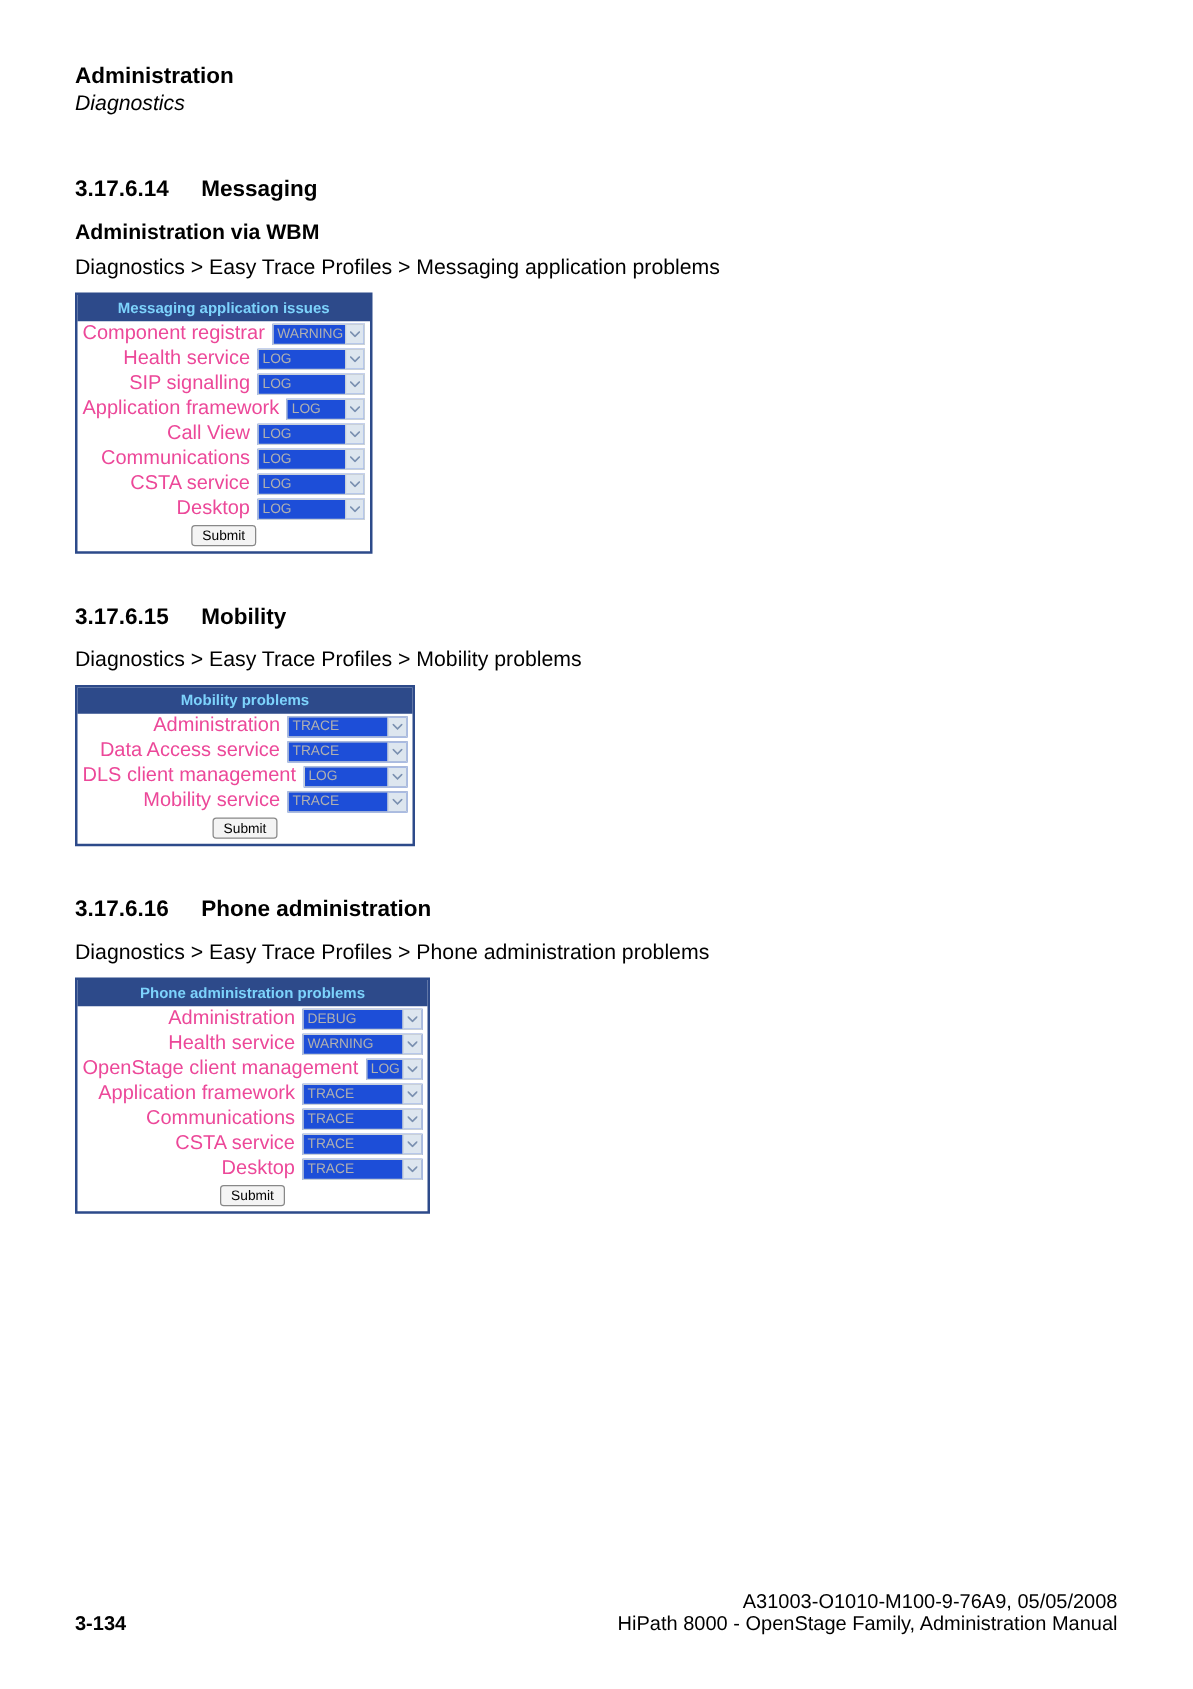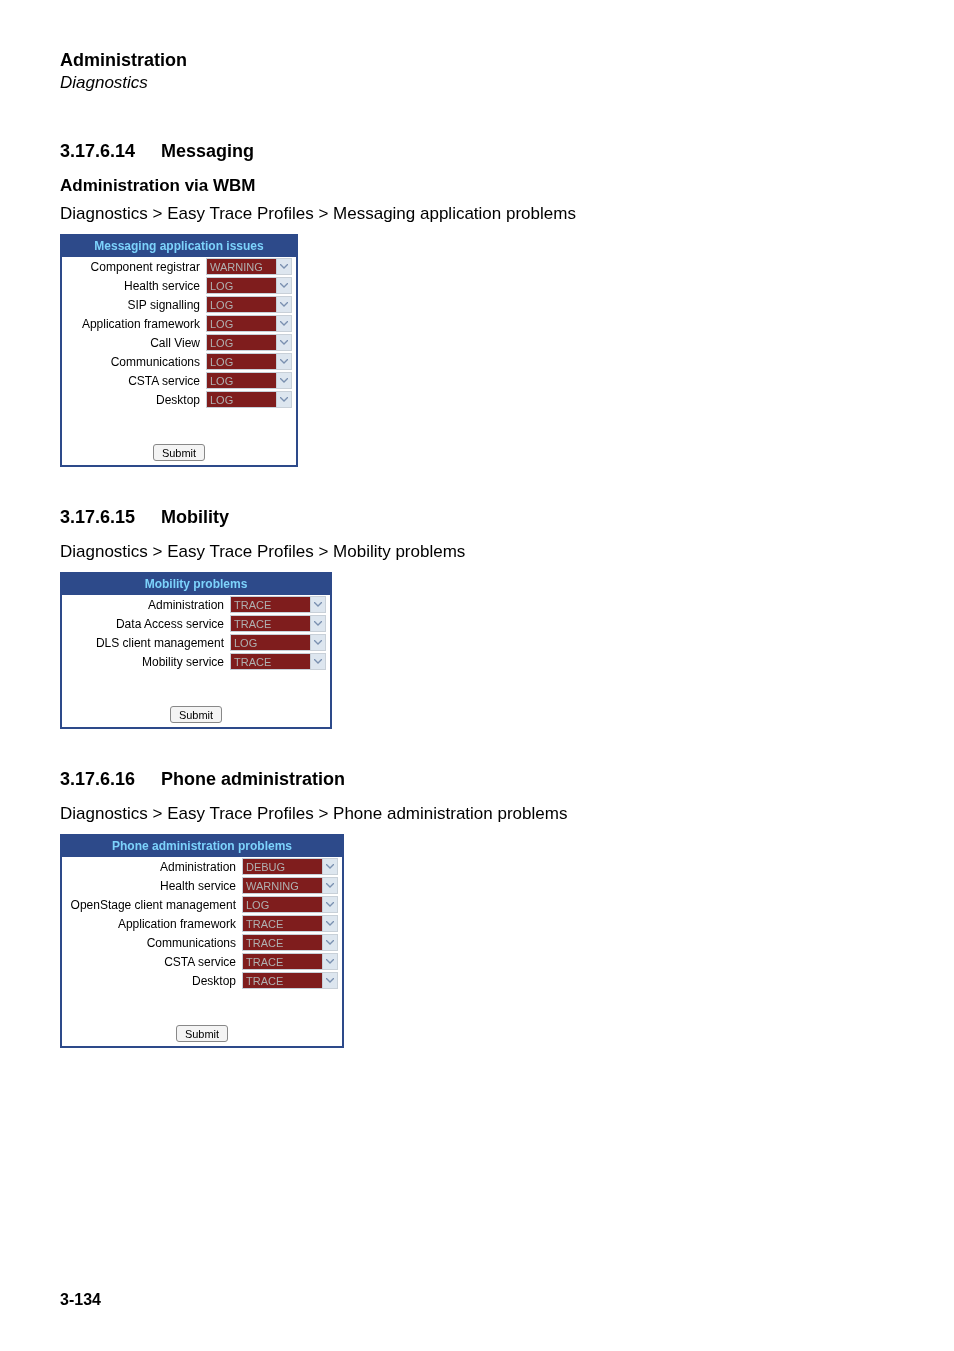--- a/index.html
+++ b/index.html
@@ -39,31 +39,31 @@
   }
   .panel-row {
     display: flex;
     align-items: center;
     padding: 1px 4px;
     gap: 4px;
   }
   .panel-row .lbl {
     flex: 1;
     text-align: right;
-    color: #000000;
-    font-size: 12px;
+    color: #ec4899;
+    font-size: 16px;
     padding-right: 2px;
     white-space: nowrap;
   }
   .select {
     display: flex;
     align-items: center;
     height: 17px;
     border: 1px solid #c8d0d8;
-    background: #7f1d1d;
+    background: #1d4ed8;
     justify-content: center;
   }
   .w1 .select { width: 86px; }
   .w2 .select { width: 96px; }
   .w3 .select { width: 96px; }
   .select .val {
     flex: 1;
     color: #b0b0b0;
     font-size: 11px;
     padding-left: 3px;
@@ -84,21 +84,20 @@
   }
   .submit-btn {
     font-family: Arial, sans-serif;
     font-size: 11px;
     padding: 0 8px;
     height: 17px;
     background: #f4f4f4;
     border: 1px solid #888;
     border-radius: 3px;
     cursor: pointer;
-    margin-top: 32px;
   }
 
   .footer {
     position: absolute;
     bottom: 42px;
     left: 60px;
     right: 60px;
     display: flex;
     justify-content: space-between;
     align-items: flex-end;
@@ -367,13 +366,17 @@
         </div>
       </div>
     </div>
   <div class="panel-submit">
     <button class="submit-btn">Submit</button>
   </div>
 </div>
 
 <div class="footer">
   <div class="page">3-134</div>
+  <div class="right">
+    <div>A31003-O1010-M100-9-76A9, 05/05/2008</div>
+    <div>HiPath 8000 - OpenStage Family, Administration Manual</div>
+  </div>
 </div>
 
 </body></html>

